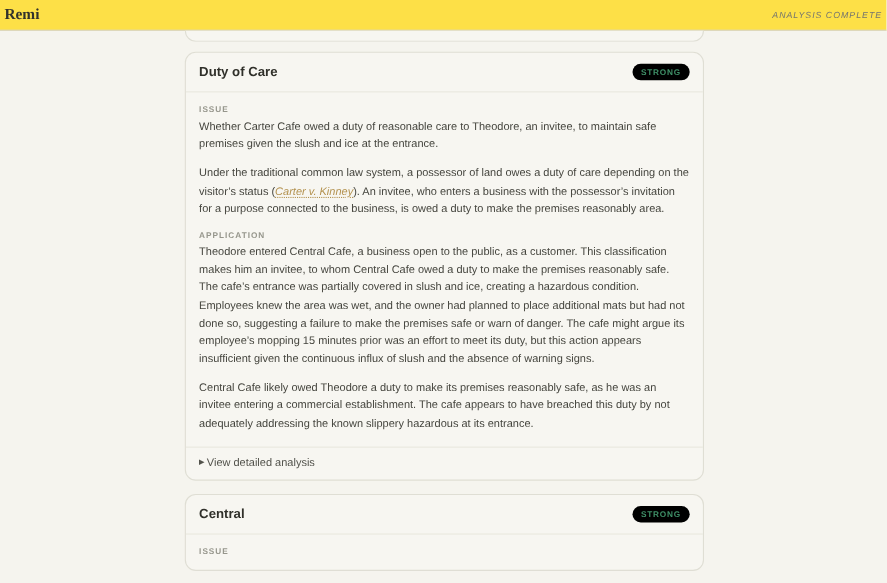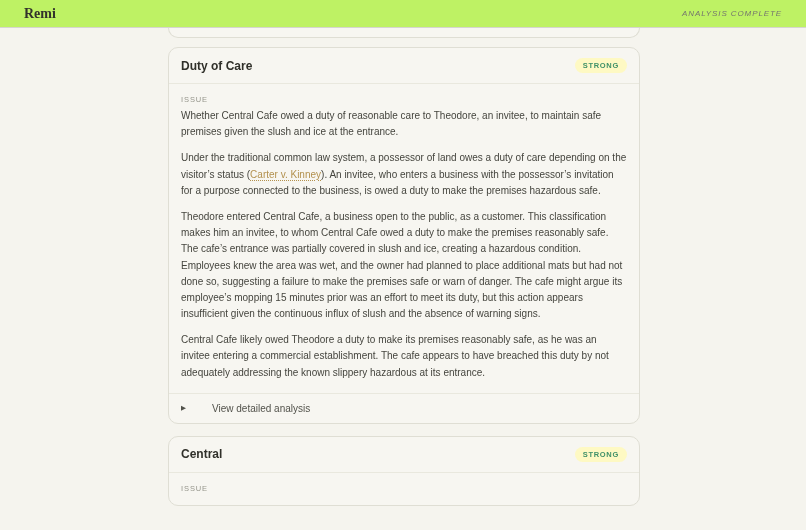--- a/index.html
+++ b/index.html
@@ -4,26 +4,26 @@
 <style>
   * { margin: 0; padding: 0; box-sizing: border-box; }
   html, body { width: 806px; height: 530px; overflow: hidden; }
   body {
     background: #f5f4ee;
     font-family: "Liberation Sans", sans-serif;
     color: #45453e;
   }
   .app-header {
     height: 28px;
-    background: #bef264;
+    background: #fde047;
     border-bottom: 1px solid #d6d5cf;
     display: flex;
     align-items: center;
     justify-content: space-between;
-    padding: 0 24px;
+    padding: 0 4px;
   }
   .logo {
     font-family: "Liberation Serif", serif;
     font-weight: 700;
     font-size: 14px;
     color: #32322c;
   }
   .status {
     font-size: 8px;
     font-weight: 500;
@@ -44,67 +44,68 @@
   }
   .card {
     background: #f7f6f1;
     border: 1px solid #dfded4;
     border-radius: 10px;
     margin-bottom: 12px;
     overflow: hidden;
   }
   .card-header {
     display: flex;
-    align-items: center;
+    align-items: flex-start;
     justify-content: space-between;
     padding: 10px 12px;
     border-bottom: 1px solid #e9e8de;
   }
   .card-title {
     font-size: 12px;
     font-weight: 700;
     color: #30302a;
   }
   .badge {
-    background: #fef9c3;
+    background: #000000;
     color: #3f9168;
     font-size: 7.5px;
     font-weight: 700;
     letter-spacing: 0.7px;
     padding: 3px 8px;
     border-radius: 9px;
     text-transform: uppercase;
   }
   .card-body { padding: 11px 12px 2px; }
   .section { margin-bottom: 10px; }
   .section-label {
     font-size: 7.5px;
-    font-weight: 400;
+    font-weight: 700;
     letter-spacing: 0.9px;
     color: #96968c;
     text-transform: uppercase;
     margin-bottom: 4px;
   }
   .section-text {
     font-size: 10px;
     line-height: 1.62;
     color: #45453e;
   }
   .case-link {
     color: #b3914e;
     text-decoration: underline dotted #b3914e;
     text-underline-offset: 2px;
     cursor: pointer;
+    font-style: italic;
   }
   .card-footer {
     border-top: 1px solid #e9e8de;
     padding: 9px 12px;
     display: flex;
     align-items: center;
-    gap: 26px;
+    gap: 2px;
     cursor: pointer;
   }
   .expander-icon {
     font-size: 6.5px;
     color: #52524b;
     line-height: 1;
   }
   .footer-label {
     font-size: 10px;
     color: #52524b;
@@ -124,26 +125,27 @@
     <div class="card-partial"></div>
 
     <section class="card">
       <div class="card-header">
         <div class="card-title">Duty of Care</div>
         <div class="badge">STRONG</div>
       </div>
       <div class="card-body">
         <div class="section">
           <div class="section-label">ISSUE</div>
-          <div class="section-text">Whether Central Cafe owed a duty of reasonable care to Theodore, an invitee, to maintain safe premises given the slush and ice at the entrance.</div>
+          <div class="section-text">Whether Carter Cafe owed a duty of reasonable care to Theodore, an invitee, to maintain safe premises given the slush and ice at the entrance.</div>
         </div>
         <div class="section">
-          <div class="section-text"><span>Under the traditional common law system, a possessor of land owes a duty of care depending on the visitor’s status (</span><span class="case-link">Carter v. Kinney</span><span>). An invitee, who enters a business with the possessor’s invitation for a purpose connected to the business, is owed a duty to make the premises hazardous safe.</span></div>
+          <div class="section-text"><span>Under the traditional common law system, a possessor of land owes a duty of care depending on the visitor’s status (</span><span class="case-link">Carter v. Kinney</span><span>). An invitee, who enters a business with the possessor’s invitation for a purpose connected to the business, is owed a duty to make the premises reasonably area.</span></div>
         </div>
         <div class="section">
+          <div class="section-label">APPLICATION</div>
           <div class="section-text">Theodore entered Central Cafe, a business open to the public, as a customer. This classification makes him an invitee, to whom Central Cafe owed a duty to make the premises reasonably safe. The cafe’s entrance was partially covered in slush and ice, creating a hazardous condition. Employees knew the area was wet, and the owner had planned to place additional mats but had not done so, suggesting a failure to make the premises safe or warn of danger. The cafe might argue its employee’s mopping 15 minutes prior was an effort to meet its duty, but this action appears insufficient given the continuous influx of slush and the absence of warning signs.</div>
         </div>
         <div class="section">
           <div class="section-text">Central Cafe likely owed Theodore a duty to make its premises reasonably safe, as he was an invitee entering a commercial establishment. The cafe appears to have breached this duty by not adequately addressing the known slippery hazardous at its entrance.</div>
         </div>
       </div>
       <div class="card-footer">
         <span class="expander-icon">▶</span>
         <span class="footer-label">View detailed analysis</span>
       </div>

